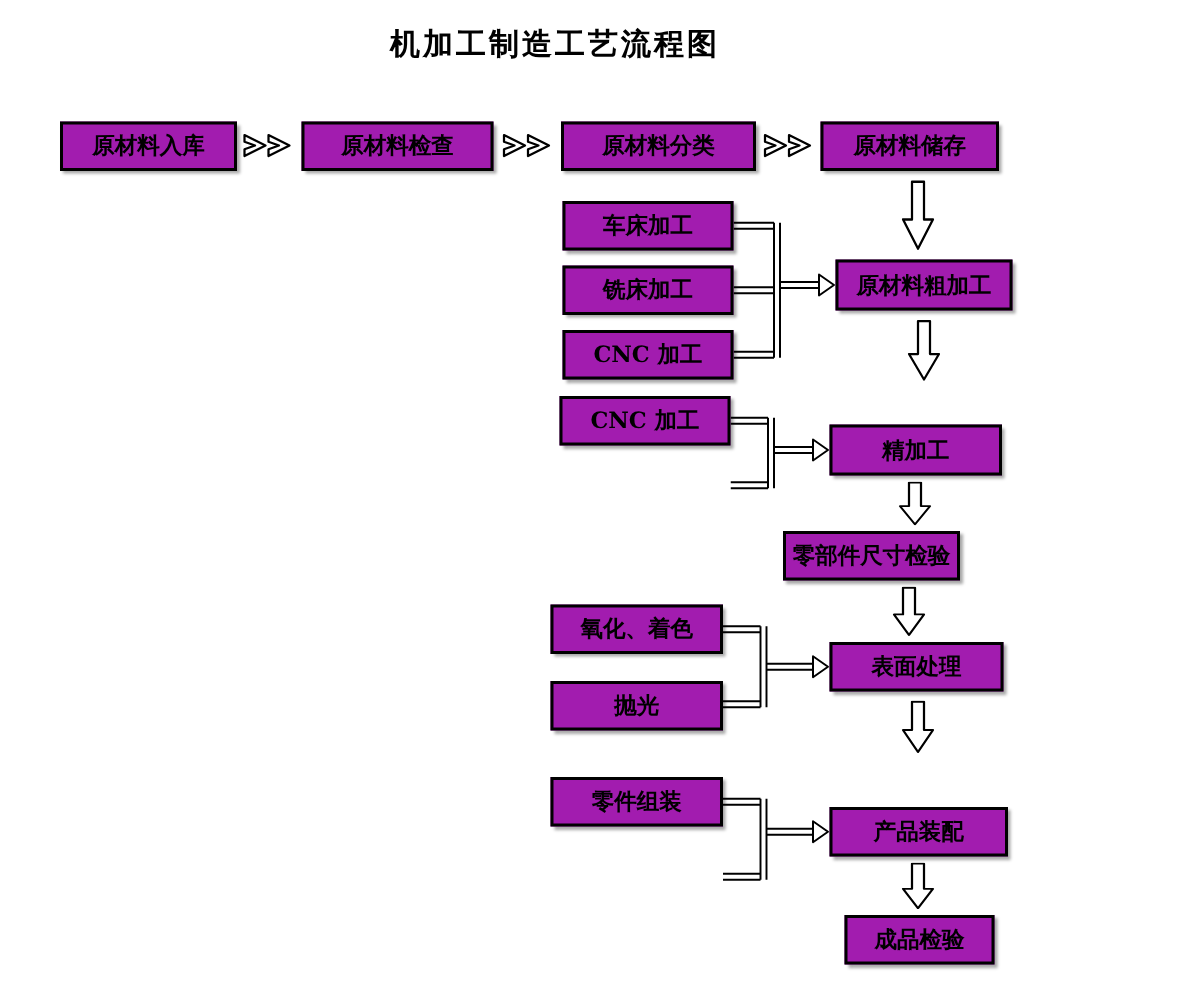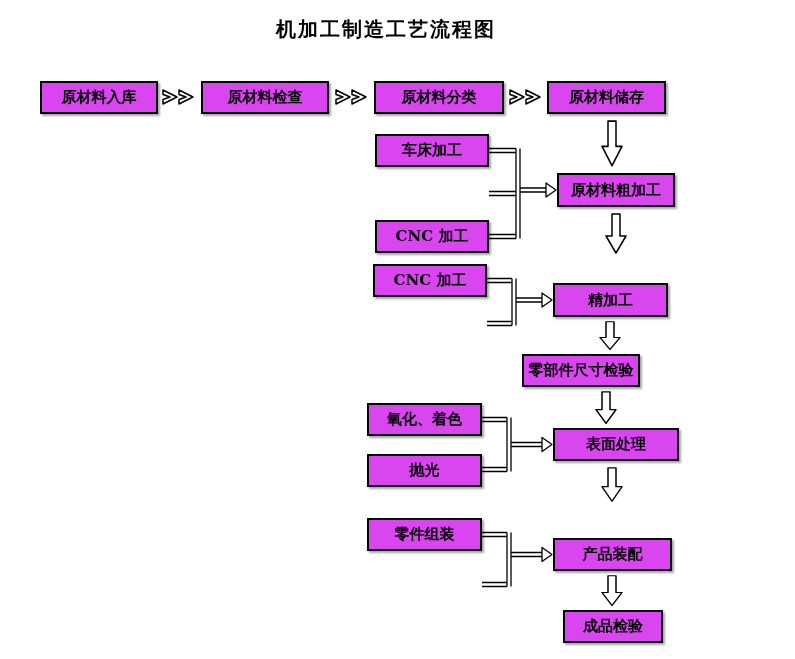--- a/index.html
+++ b/index.html
@@ -2,25 +2,25 @@
 <html><head>
 <meta charset="utf-8">
 <style>
   html,body { margin:0; padding:0; background:#fff; }
   .canvas {
     position:relative; width:795px; height:659px; background:#fff;
     font-family:"DejaVu Serif","Liberation Serif",serif; color:#000; overflow:hidden;
   }
   .title {
     position:absolute; left:0; top:16px; width:740px; text-align:center;
-    font-size:20px; font-weight:bold; letter-spacing:2px;padding-left:16px;
+    font-size:20px; font-weight:bold; letter-spacing:2px;
   }
   .node {
     position:absolute; box-sizing:border-box;
-    border:2px solid #000; background:#d946ef;
+    border:2px solid #000; background:#a21caf;
     display:flex; align-items:center; justify-content:center;
     font-size:15px; font-weight:bold; white-space:nowrap;
     box-shadow:2px 2px 2px rgba(0,0,0,0.35);
   }
   .arr { position:absolute; }
   .arr polygon { fill:#fff; stroke:#000; stroke-width:1.5; stroke-linejoin:round; }
   .bracket path { fill:none; stroke:#000; stroke-width:1.3; }
   .bracket polygon { fill:#fff; stroke:#000; stroke-width:1.3; stroke-linejoin:round; }
 </style>
 </head>
@@ -61,20 +61,21 @@
     <polygon points="7,1 15,1 15,23 21,23 11,40 1,23 7,23"></polygon>
   </svg>
   <svg class="arr" style="left:601px;top:467px" width="22" height="36" viewBox="0 0 22 42" preserveAspectRatio="none">
     <polygon points="7,1 15,1 15,23 21,23 11,40 1,23 7,23"></polygon>
   </svg>
   <svg class="arr" style="left:601px;top:575px" width="22" height="32" viewBox="0 0 22 42" preserveAspectRatio="none">
     <polygon points="7,1 15,1 15,23 21,23 11,40 1,23 7,23"></polygon>
   </svg>
 
   <div class="node" style="left:375px;top:134px;width:114px;height:33px">车床加工</div>
+  <div class="node" style="left:375px;top:177px;width:114px;height:33px">铣床加工</div>
   <div class="node" style="left:375px;top:220px;width:114px;height:33px">CNC 加工</div>
   <div class="node" style="left:557px;top:173px;width:118px;height:34px">原材料粗加工</div>
   <svg class="arr bracket" style="left:489px;top:140px" width="68" height="108" viewBox="0 0 68 108">
     <path d="M0,8.5 H27 M0,12.5 H27"></path>
     <path d="M0,51.5 H27 M0,55.5 H27"></path>
     <path d="M0,94.5 H27 M0,98.5 H27"></path>
     <path d="M27,8.5 V98.5 M31,8.5 V98.5"></path>
     <path d="M31,48 H57 M31,52 H57"></path>
     <polygon points="57,43 67,50 57,57"></polygon>
   </svg>
@@ -86,21 +87,21 @@
     <path d="M0,51.5 H25 M0,55.5 H25"></path>
     <path d="M25,8.5 V55.5 M29,8.5 V55.5"></path>
     <path d="M29,28 H55 M29,32 H55"></path>
     <polygon points="55,23 65,30 55,37"></polygon>
   </svg>
 
   <div class="node" style="left:522px;top:354px;width:118px;height:33px">零部件尺寸检验</div>
 
   <div class="node" style="left:367px;top:403px;width:115px;height:33px">氧化、着色</div>
   <div class="node" style="left:367px;top:454px;width:115px;height:33px">抛光</div>
-  <div class="node" style="left:553px;top:428px;width:126px;height:33px">表面处理</div>
+  <div class="node" style="left:553px;top:428px;width:116px;height:33px">表面处理</div>
   <svg class="arr bracket" style="left:482px;top:409px" width="71" height="75" viewBox="0 0 71 75">
     <path d="M0,8.5 H25 M0,12.5 H25"></path>
     <path d="M0,58.5 H25 M0,62.5 H25"></path>
     <path d="M25,8.5 V62.5 M29,8.5 V62.5"></path>
     <path d="M29,33.5 H60 M29,37.5 H60"></path>
     <polygon points="60,28.5 70,35.5 60,42.5"></polygon>
   </svg>
 
   <div class="node" style="left:367px;top:518px;width:115px;height:33px">零件组装</div>
   <div class="node" style="left:553px;top:538px;width:119px;height:33px">产品装配</div>

